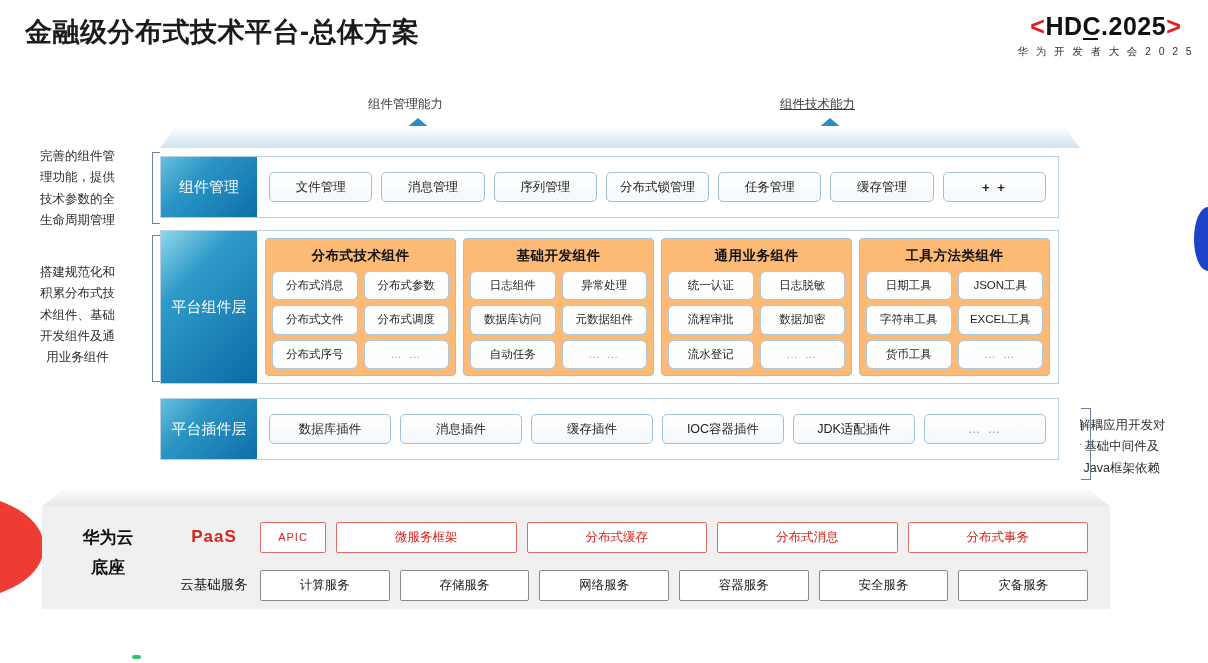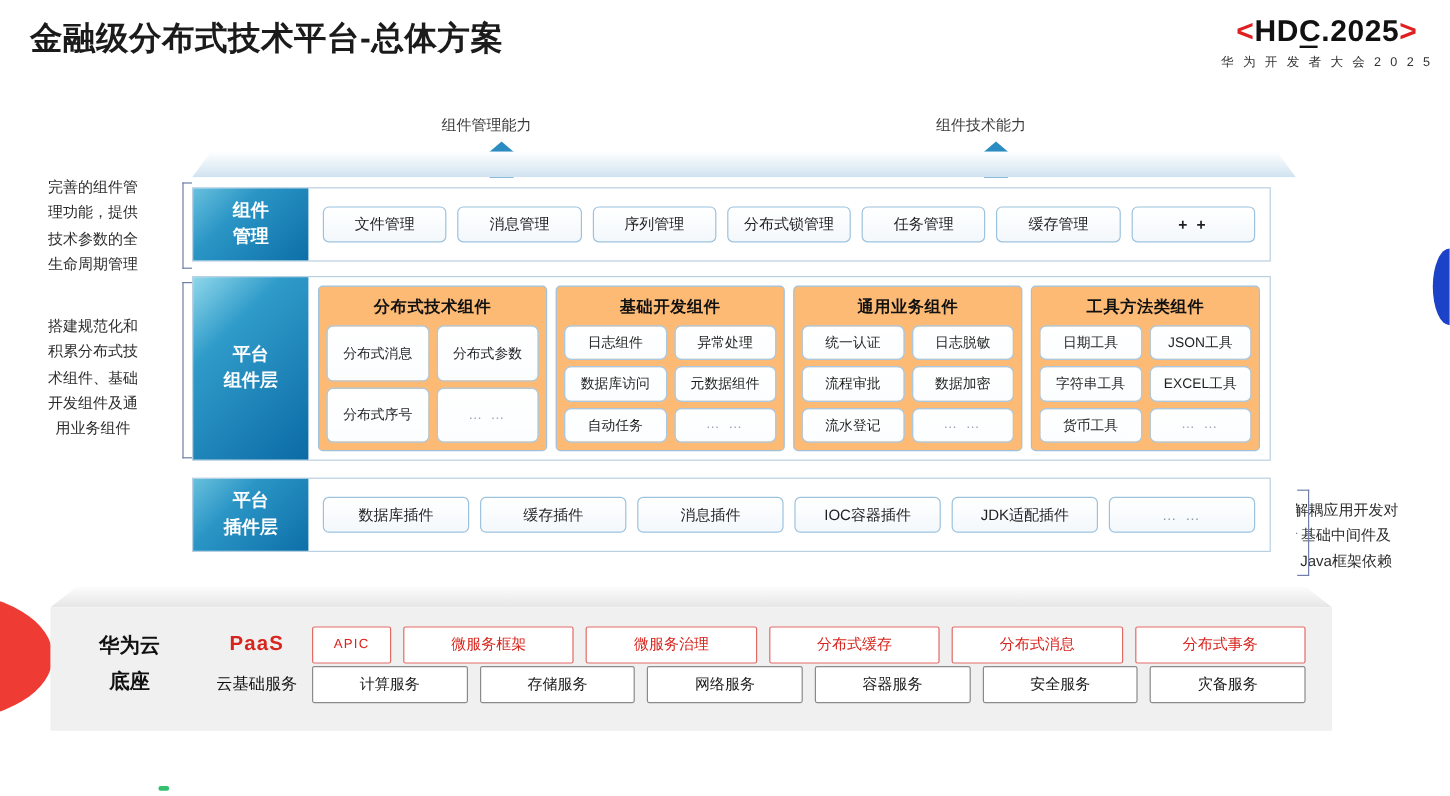--- a/index.html
+++ b/index.html
@@ -48,22 +48,22 @@
     clip-path:polygon(16px 0,904px 0,920px 22px,0 22px);
   }
   .stage{
     position:absolute;left:160px;top:148px;width:920px;height:338px;
     background:#ffffff;
   }
 
   
   .row{position:absolute;left:0;border:1px solid #b9cfe2;background:#fff;display:flex;box-sizing:border-box;}
   .row-badge{
-    flex:0 0 96px;display:flex;flex-direction:column;align-items:center;justify-content:center;
-    color:#fff;font-size:15px;line-height:1.45;font-weight:700;
+    flex:0 0 96px;display:flex;flex-direction:row;align-items:center;justify-content:center;
+    color:#fff;font-size:15px;line-height:1.45;font-weight:400;
     background:linear-gradient(135deg,#68c0dd 0%,#2b96c6 35%,#0d6fa8 100%);
   }
   .row-body{flex:1 1 auto;display:flex;align-items:center;gap:9px;padding:0 12px;}
 
   
   .chip{
     flex:1 1 0;height:28px;border:1px solid #9cc2de;border-radius:5px;
     background:linear-gradient(180deg,#ffffff,#f3f8fc);
     display:flex;align-items:center;justify-content:center;
     font-size:12.5px;color:#1f1f1f;white-space:nowrap;
@@ -120,21 +120,21 @@
   }
   .grey{
     position:absolute;left:42px;top:506px;width:1068px;height:103px;
     background:#f0f0f0;
   }
   .base-label{
     position:absolute;left:62px;top:523px;width:92px;
     text-align:center;font-size:17px;font-weight:bold;color:#111;line-height:1.75;
   }
   .base-rows{position:absolute;left:168px;top:521px;width:920px;}
-  .base-row{display:flex;align-items:center;height:32px;margin-bottom:1px;}
+  .base-row{display:flex;align-items:center;height:32px;margin-bottom:16px;}
   .base-row:last-child{margin-bottom:0;}
   .base-rowlabel{flex:0 0 92px;text-align:center;font-size:15px;font-weight:bold;white-space:nowrap;}
   .base-rowlabel.paas{color:#d7241c;font-size:17px;letter-spacing:1px;}
   .base-rowlabel.cloud{color:#111;font-size:13.5px;font-weight:normal;font-family:Liberation Mono, monospace;}
   .base-items{flex:1 1 auto;display:flex;gap:10px;justify-content:center;}
   .bchip{
     flex:1 1 0;height:29px;border:1px solid #e36b66;border-radius:2px;background:#fff;
     display:flex;align-items:center;justify-content:center;
     font-size:12.5px;color:#d7241c;white-space:nowrap;
   }
@@ -158,21 +158,21 @@
   <div class="red-wedge"></div>
   <div class="blue-lens"></div>
   <div class="green-dot"></div>
 
   <div class="arrow-cap" style="left:368px;top:96px;">组件管理能力</div>
   <div class="arrow" style="left:398px;top:118px;">
     <i class="stem"></i>
       <i class="head"></i>
   </div>
 
-  <div class="arrow-cap" style="left:780px;top:96px;">组件技术能力</div>
+  <div class="arrow-cap" style="left:780px;top:96px;text-decoration:underline;">组件技术能力</div>
   <div class="arrow" style="left:810px;top:118px;">
     <i class="stem"></i>
       <i class="head"></i>
   </div>
 
   <div class="side-note" id="note-left-1">
       <div>完善的组件管</div>
       <div>理功能，提供</div>
       <div>技术参数的全</div>
       <div>生命周期管理</div>
@@ -219,20 +219,24 @@
         </div>
       <div class="row-body" id="pcl-groups">
           <div class="group">
             <div class="group-title">分布式技术组件</div>
             <div class="group-grid">
               <div class="group-line">
                 <div class="gchip">分布式消息</div>
                 <div class="gchip">分布式参数</div>
               </div>
               <div class="group-line">
+                <div class="gchip">分布式文件</div>
+                <div class="gchip">分布式调度</div>
+              </div>
+              <div class="group-line">
                 <div class="gchip">分布式序号</div>
                 <div class="gchip dots">… …</div>
               </div>
             </div>
           </div>
           <div class="group">
             <div class="group-title">基础开发组件</div>
             <div class="group-grid">
               <div class="group-line">
                 <div class="gchip">日志组件</div>
@@ -285,22 +289,22 @@
         </div>
     </div>
 
     <div class="row" id="row-pl">
       <div class="row-badge">
           <div>平台</div>
           <div>插件层</div>
         </div>
       <div class="row-body" id="pl-items">
           <div class="chip">数据库插件</div>
+          <div class="chip">消息插件</div>
           <div class="chip">缓存插件</div>
-          <div class="chip">消息插件</div>
           <div class="chip">IOC容器插件</div>
           <div class="chip">JDK适配插件</div>
           <div class="chip dots">… …</div>
         </div>
     </div>
 
   </div>
 
   <div class="grey-top"></div>
   <div class="grey"></div>
@@ -308,21 +312,20 @@
       <div>华为云</div>
       <div>底座</div>
     </div>
 
   <div class="base-rows">
     <div class="base-row">
       <div class="base-rowlabel paas">PaaS</div>
       <div class="base-items" id="paas-items">
           <div class="bchip small" style="flex: 0 0 64px;">APIC</div>
           <div class="bchip">微服务框架</div>
-          <div class="bchip">微服务治理</div>
           <div class="bchip">分布式缓存</div>
           <div class="bchip">分布式消息</div>
           <div class="bchip">分布式事务</div>
         </div>
     </div>
     <div class="base-row">
       <div class="base-rowlabel cloud">云基础服务</div>
       <div class="base-items" id="cloud-items">
           <div class="bchip neutral">计算服务</div>
           <div class="bchip neutral">存储服务</div>

